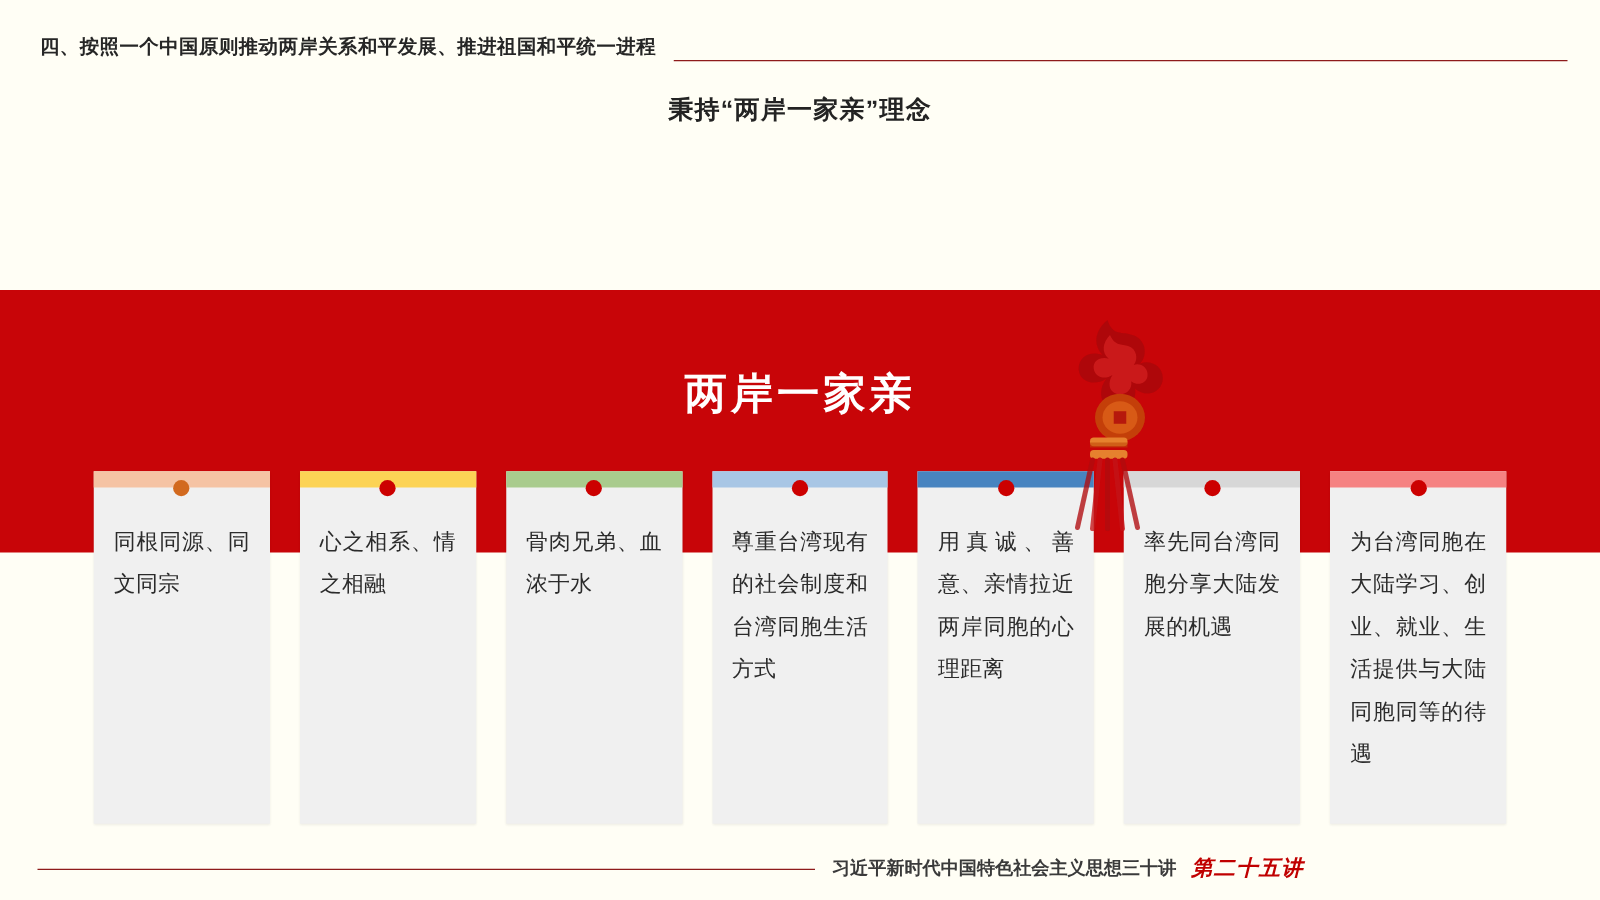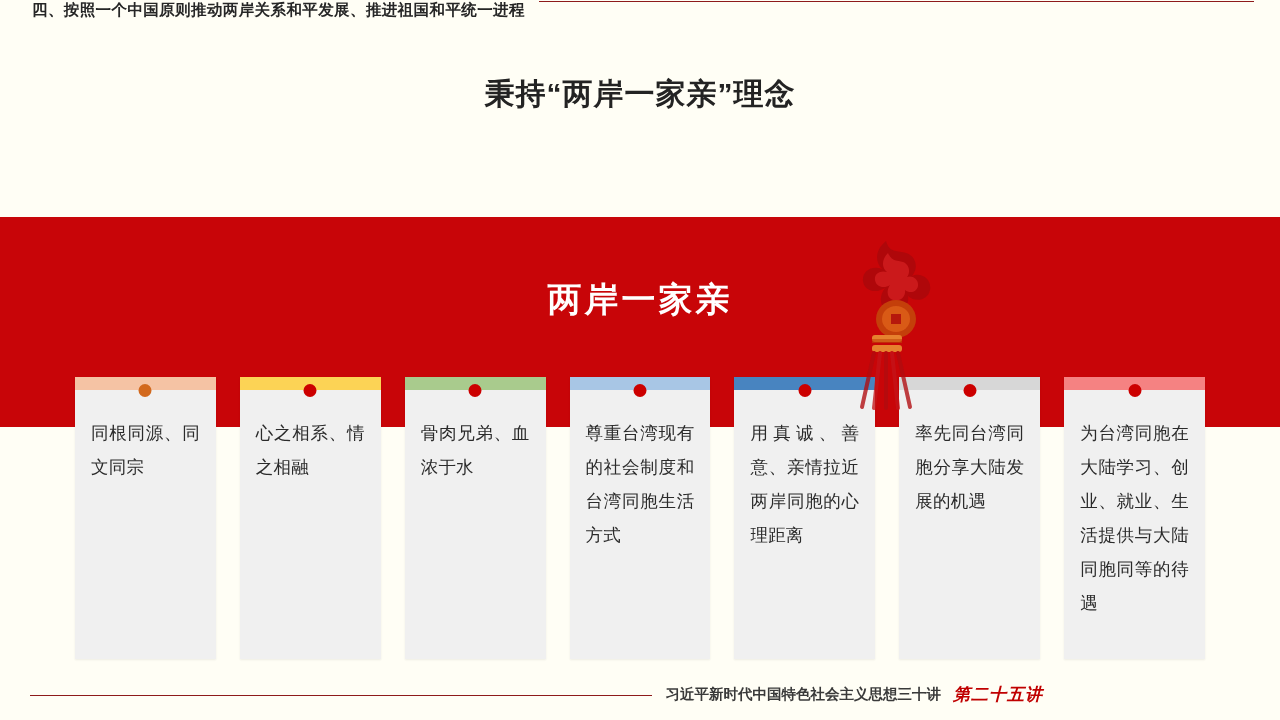--- a/index.html
+++ b/index.html
@@ -16,21 +16,21 @@
   }
 
   
   #header-bar {
     position: absolute;
     top: 0;
     left: 0;
     width: 1280px;
     height: 48px;
     display: flex;
-    align-items: flex-start;
+    align-items: flex-end;
   }
   #header-title {
     margin-left: 32px;
     font-size: 15.5px;
     font-weight: bold;
     color: #262626;
     letter-spacing: 0.4px;
     white-space: nowrap;
   }
   #header-rule {
@@ -43,30 +43,30 @@
     top: 1px;
   }
 
   
   #slide-title {
     position: absolute;
     top: 74px;
     left: 0;
     width: 1280px;
     text-align: center;
-    font-size: 30px;
+    font-size: 20px;
     font-weight: bold;
     color: #232323;
     letter-spacing: 1px;
   }
 
   
   #red-banner {
     position: absolute;
-    top: 217px;
+    top: 232px;
     left: 0;
     width: 1280px;
     height: 210px;
     background: #C80508;
     overflow: hidden;
   }
   #banner-headline {
     position: absolute;
     top: 60px;
     left: 0;

